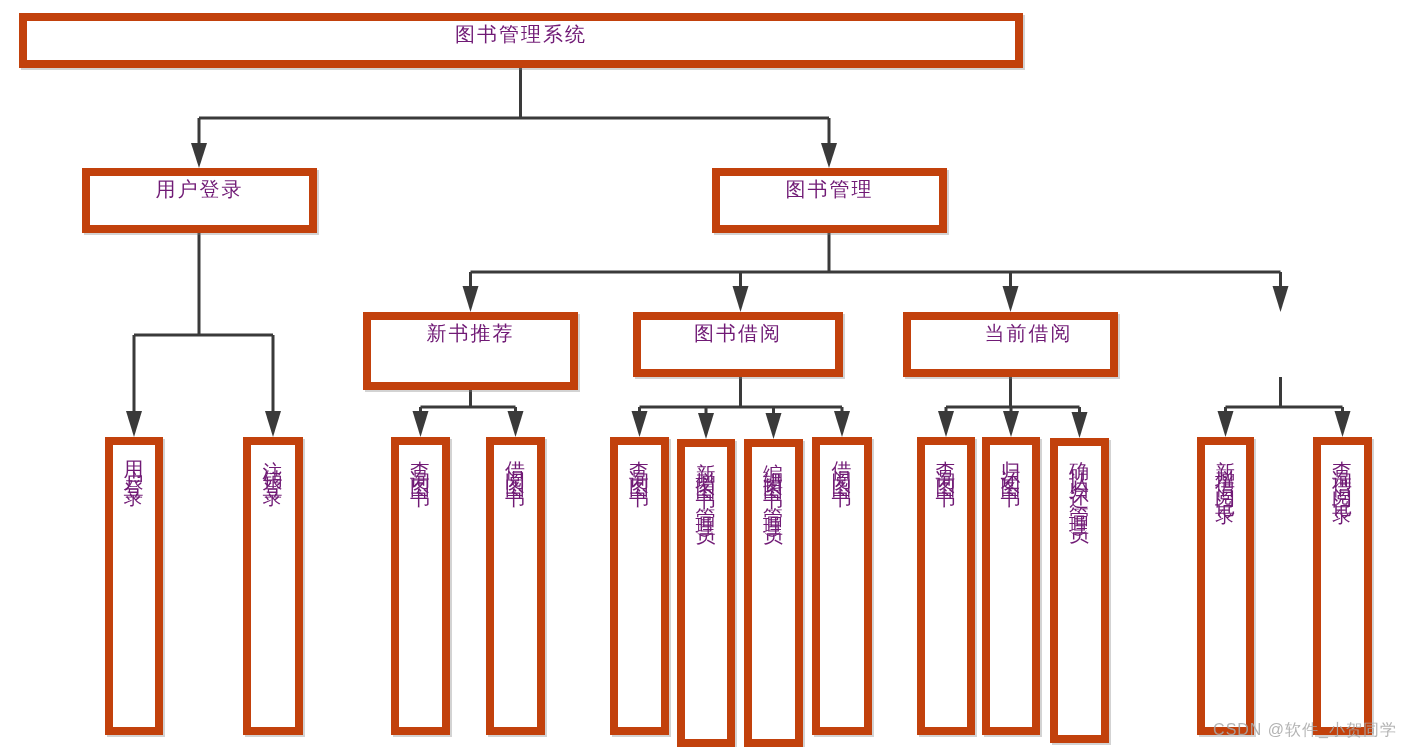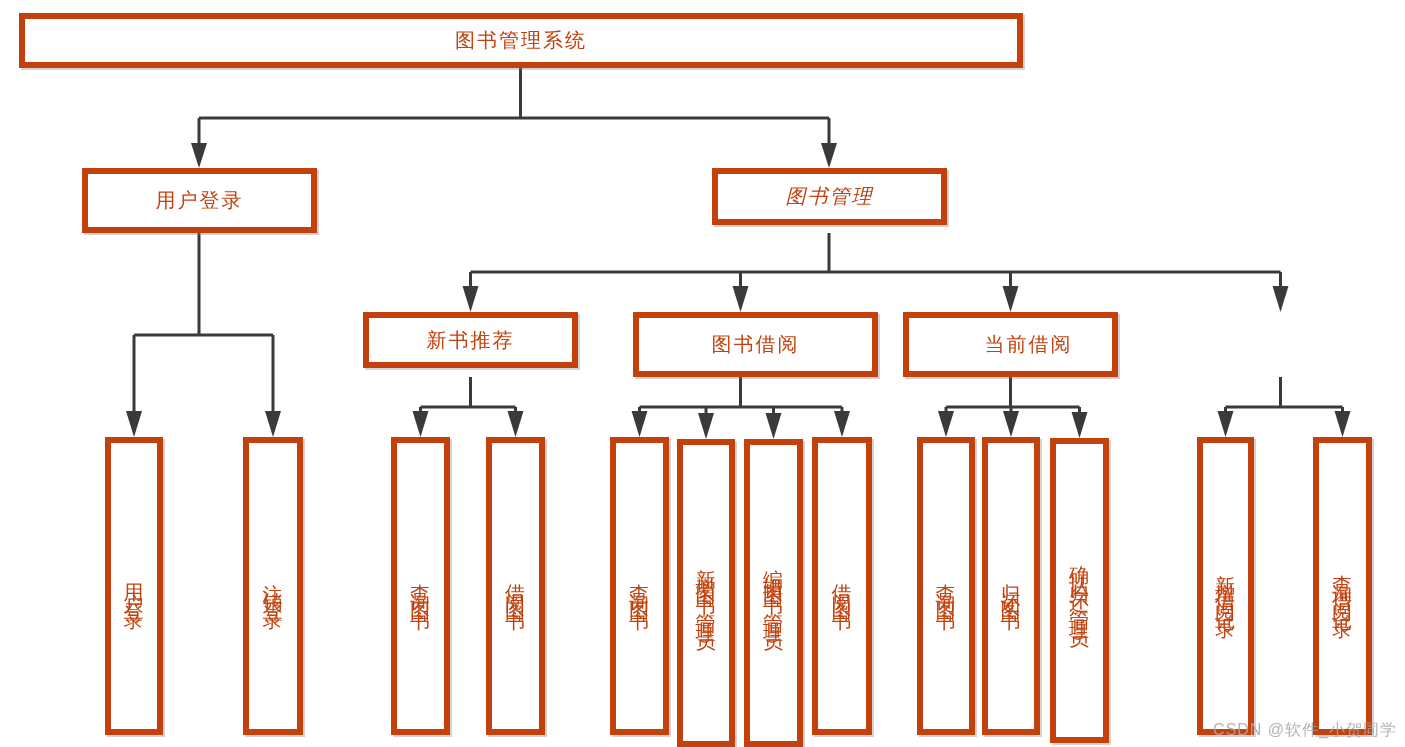--- a/index.html
+++ b/index.html
@@ -11,26 +11,26 @@
     font-family: "Liberation Sans", sans-serif;
     overflow: hidden;
   }
   .wires { position: absolute; left: 0; top: 0; }
   .wires path { fill: none; stroke: #3a3a3a; stroke-width: 3; }
   .wires polygon { fill: #3a3a3a; stroke: none; }
   .box {
     position: absolute;
     box-sizing: border-box;
     background: #ffffff;
-    border: 6px solid #c2410c;
+    border: 8px solid #c2410c;
     box-shadow: 2px 2px 0 rgba(130,130,130,0.35);
     display: flex;
-    align-items: center;
+    align-items: flex-start;
     justify-content: center;
-    color: #c2410c;
+    color: #701a75;
   }
   .hbox { font-size: 20px; letter-spacing: 2px; white-space: nowrap; }
   .vbox span {
     writing-mode: vertical-rl;
     text-orientation: mixed;
     font-size: 20px;
     letter-spacing: 9px;
     line-height: 1;
   }
   .watermark {
@@ -99,28 +99,28 @@
     </g>
   </svg>
 
   <div class="box hbox" style="left:19px; top:13px; width:1004px; height:55px;">
     <span>图书管理系统</span>
   </div>
 
   <div class="box hbox" style="left:82px; top:168px; width:235px; height:65px;">
     <span>用户登录</span>
   </div>
-  <div class="box hbox" style="left:712px; top:168px; width:235px; height:57px;font-style:italic;">
+  <div class="box hbox" style="left:712px; top:168px; width:235px; height:65px;">
     <span>图书管理</span>
   </div>
 
-  <div class="box hbox" style="left:363px; top:312px; width:215px; height:56px;">
+  <div class="box hbox" style="left:363px; top:312px; width:215px; height:78px;">
     <span>新书推荐</span>
   </div>
-  <div class="box hbox" style="left:633px; top:312px; width:245px; height:65px;">
+  <div class="box hbox" style="left:633px; top:312px; width:210px; height:65px;">
     <span>图书借阅</span>
   </div>
   <div class="box hbox" style="left:903px; top:312px; width:215px; height:65px;padding-left:36px;">
     <span>当前借阅</span>
   </div>
 
   <div class="box vbox" style="left:105px; top:437px; width:58px; height:298px;">
     <span>用户登录</span>
   </div>
   <div class="box vbox" style="left:243px; top:437px; width:60px; height:298px;">

